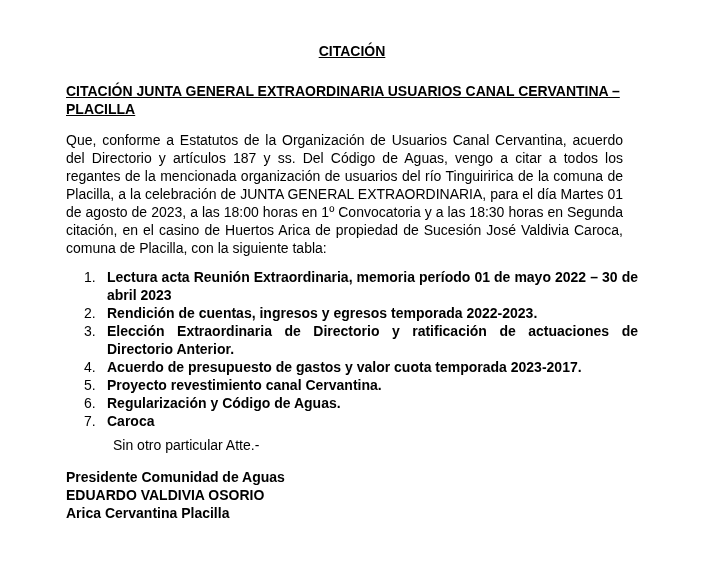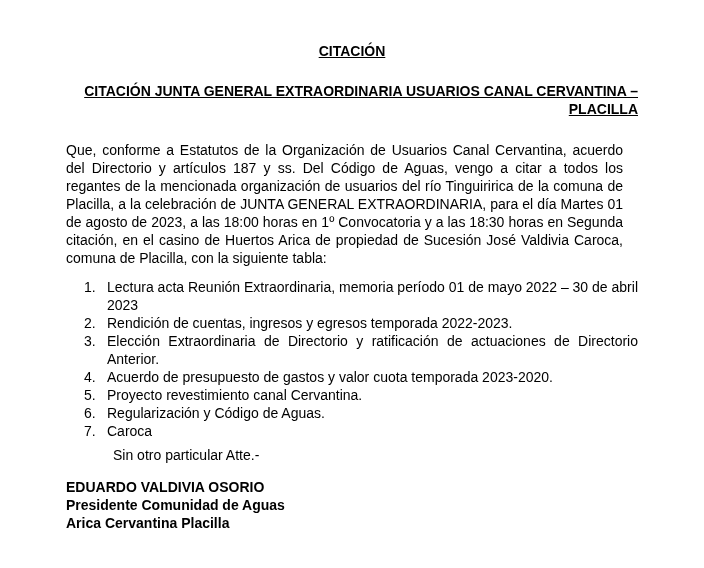--- a/index.html
+++ b/index.html
@@ -22,44 +22,45 @@
     line-height: 18px;
     padding: 42px 66px 0 66px;
   }
   .doc-title {
     text-align: center;
     font-weight: bold;
     text-decoration: underline;
     margin: 0 0 22px 0;
   }
   .doc-subtitle {
-    text-align: right;
+    text-align: left;
     font-weight: bold;
     text-decoration: underline;
-    margin: 0 0 23px 0;
+    margin: 0 0 13px 0;
   }
   .body-paragraph {
     text-align: justify;
     margin: 0 15px 11px 0;
   }
   .agenda-list {
     list-style: none;
     margin: 0 0 6px 0;
     padding: 0;
   }
   .agenda-item {
     display: flex;
   }
   .agenda-num {
     flex: 0 0 23px;
     margin-left: 18px;
   }
   .agenda-text {
     flex: 1;
     text-align: justify;
+    font-weight: bold;
   }
   .closing {
     margin: 1px 0 14px 0;
     padding-left: 47px;
   }
   .signature-line {
     font-weight: bold;
     margin: 0;
   }
 </style>
@@ -82,37 +83,37 @@
     <li class="agenda-item">
       <span class="agenda-num">2.</span>
       <span class="agenda-text">Rendición de cuentas, ingresos y egresos temporada 2022-2023.</span>
     </li>
     <li class="agenda-item">
       <span class="agenda-num">3.</span>
       <span class="agenda-text">Elección Extraordinaria de Directorio y ratificación de actuaciones de Directorio Anterior.</span>
     </li>
     <li class="agenda-item">
       <span class="agenda-num">4.</span>
-      <span class="agenda-text">Acuerdo de presupuesto de gastos y valor cuota temporada 2023-2020.</span>
+      <span class="agenda-text">Acuerdo de presupuesto de gastos y valor cuota temporada 2023-2017.</span>
     </li>
     <li class="agenda-item">
       <span class="agenda-num">5.</span>
       <span class="agenda-text">Proyecto revestimiento canal Cervantina.</span>
     </li>
     <li class="agenda-item">
       <span class="agenda-num">6.</span>
       <span class="agenda-text">Regularización y Código de Aguas.</span>
     </li>
     <li class="agenda-item">
       <span class="agenda-num">7.</span>
       <span class="agenda-text">Caroca</span>
     </li>
   </ol>
 
   <p class="closing">Sin otro particular Atte.-</p>
 
   <div>
+    <p class="signature-line">Presidente Comunidad de Aguas</p>
     <p class="signature-line">EDUARDO VALDIVIA OSORIO</p>
-    <p class="signature-line">Presidente Comunidad de Aguas</p>
     <p class="signature-line">Arica Cervantina Placilla</p>
   </div>
 
 </div>
 
 </body></html>

